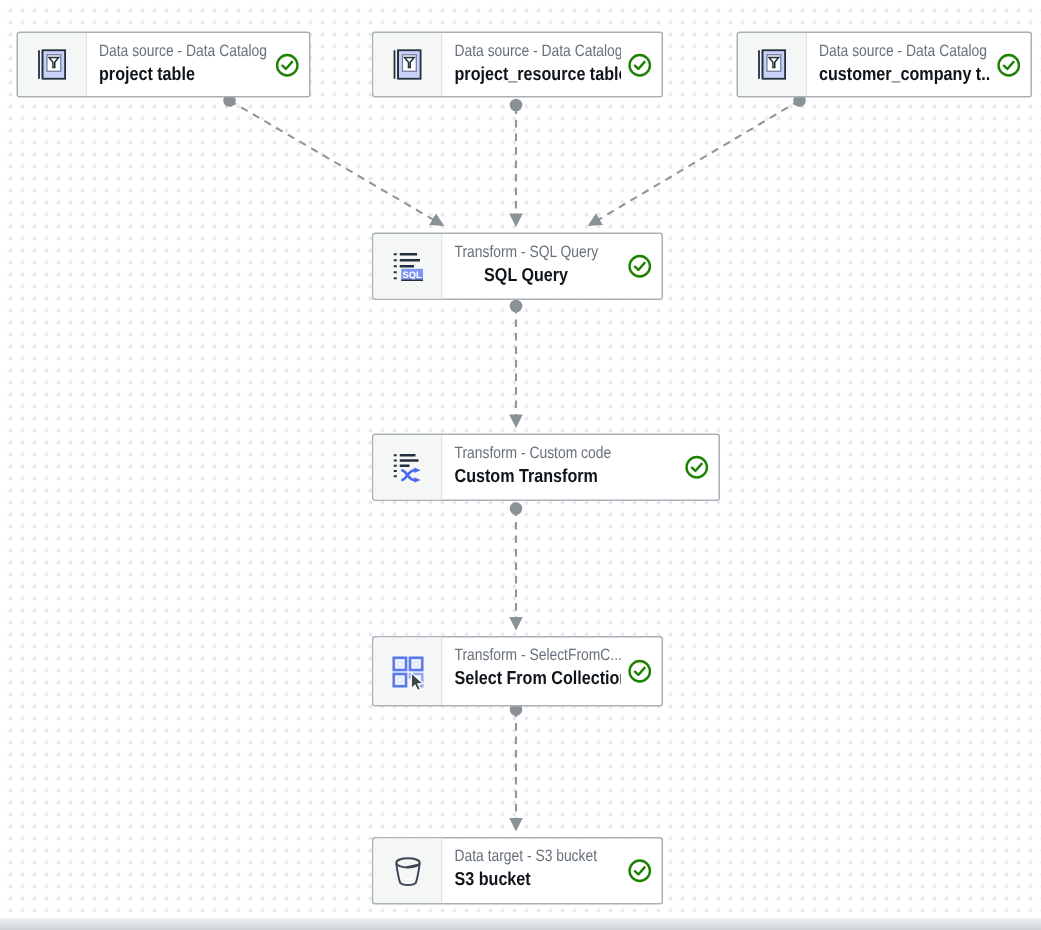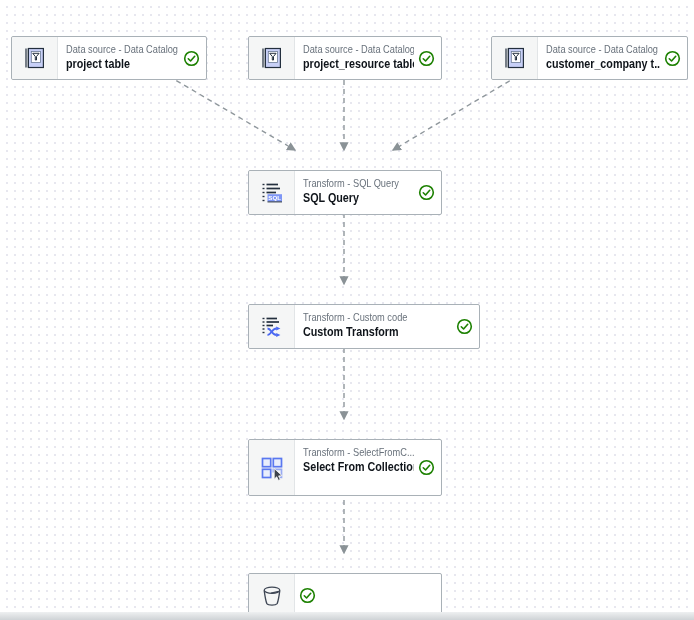--- a/index.html
+++ b/index.html
@@ -24,21 +24,20 @@
     position: absolute;
     height: 45px;
     background: #ffffff;
     border: 1px solid #a9b1b7;
     border-radius: 2px;
     box-sizing: border-box;
     display: flex;
     align-items: stretch;
     cursor: pointer;
     box-shadow: 0 0 0 0 transparent;
-    margin-top: 15px;
   }
   .icon-panel {
     width: 45px;
     flex: 0 0 45px;
     background: #f5f6f6;
     border-right: 1px solid #e2e5e7;
     border-radius: 2px 0 0 2px;
     display: flex; align-items: center; justify-content: center;
   }
   .node-text {
@@ -160,21 +159,21 @@
       <div class="node-name">customer_company t...</div>
     </div>
     <div class="status">
       <svg width="17" height="17" viewBox="0 0 18 18">
         <circle cx="9" cy="9" r="7.2" fill="#ffffff" stroke="#1d8102" stroke-width="1.7"></circle>
         <path d="M5.6,9.3 L8,11.6 L12.4,6.6" fill="none" stroke="#1d8102" stroke-width="1.7" stroke-linecap="round" stroke-linejoin="round"></path>
       </svg>
     </div>
   </div>
 
-  <div class="node" style="left:248px; top:155px; width:194px; height:45px;">
+  <div class="node" style="left:248px; top:155px; width:194px; height:45px;text-align:center;">
     <div class="icon-panel">
       <svg width="26" height="26" viewBox="0 0 26 26">
         <g stroke="#232f3e" stroke-width="1.7" fill="none">
           <path d="M7.5,4.5 H19"></path>
           <path d="M7.5,8.5 H21"></path>
           <path d="M7.5,12.5 H17"></path>
         </g>
         <g stroke="#232f3e" stroke-width="1.4" fill="none">
           <path d="M3.5,4.5 h2"></path>
             <path d="M3.5,8.5 h2"></path>
@@ -229,21 +228,21 @@
       <div class="node-name">Custom Transform</div>
     </div>
     <div class="status">
       <svg width="17" height="17" viewBox="0 0 18 18">
         <circle cx="9" cy="9" r="7.2" fill="#ffffff" stroke="#1d8102" stroke-width="1.7"></circle>
         <path d="M5.6,9.3 L8,11.6 L12.4,6.6" fill="none" stroke="#1d8102" stroke-width="1.7" stroke-linecap="round" stroke-linejoin="round"></path>
       </svg>
     </div>
   </div>
 
-  <div class="node" style="left:248px; top:424px; width:194px; height:57px;">
+  <div class="node" style="left:248px; top:424px; width:194px; height:47px;">
     <div class="icon-panel">
       <svg width="26" height="26" viewBox="0 0 26 26">
         <g fill="#e9eefc" stroke="#5a78f0" stroke-width="1.7">
           <rect x="3.5" y="3.5" width="8.2" height="8.2"></rect>
           <rect x="14.3" y="3.5" width="8.2" height="8.2"></rect>
           <rect x="3.5" y="14.3" width="8.2" height="8.2"></rect>
         </g>
         <path d="M14.3,17.5 v-3.2 h8.2 v8.2 h-2.4" fill="none" stroke="#5a78f0" stroke-width="1.7" opacity="0.6"></path>
         <path d="M15.2,13.5 L15.2,24.2 L17.7,21.8 L19.4,25.4 L21.3,24.5 L19.6,20.9 L23.1,20.7 Z" fill="#3f454d" stroke="#ffffff" stroke-width="0.8"></path>
       </svg>
@@ -263,20 +262,24 @@
   <div class="node" style="left:248px; top:558px; width:194px; height:45px;">
     <div class="icon-panel">
       <svg width="26" height="26" viewBox="0 0 26 26">
         <g stroke="#3e4654" stroke-width="1.3" fill="none">
           <ellipse cx="13" cy="7.2" rx="7.8" ry="3.1"></ellipse>
           <path d="M5.2,7.6 C6,13.5 7,18.5 7.8,20.6 C9.4,22.5 16.6,22.5 18.2,20.6 C19,18.5 20,13.5 20.8,7.6"></path>
           <path d="M12,10.2 L19.8,8.4"></path>
         </g>
       </svg>
     </div>
+    <div class="node-text">
+      <div class="node-type">Data target - S3 bucket</div>
+      <div class="node-name">S3 bucket</div>
+    </div>
     <div class="status">
       <svg width="17" height="17" viewBox="0 0 18 18">
         <circle cx="9" cy="9" r="7.2" fill="#ffffff" stroke="#1d8102" stroke-width="1.7"></circle>
         <path d="M5.6,9.3 L8,11.6 L12.4,6.6" fill="none" stroke="#1d8102" stroke-width="1.7" stroke-linecap="round" stroke-linejoin="round"></path>
       </svg>
     </div>
   </div>
 
   <div class="bottom-bar"></div>
 </div>

